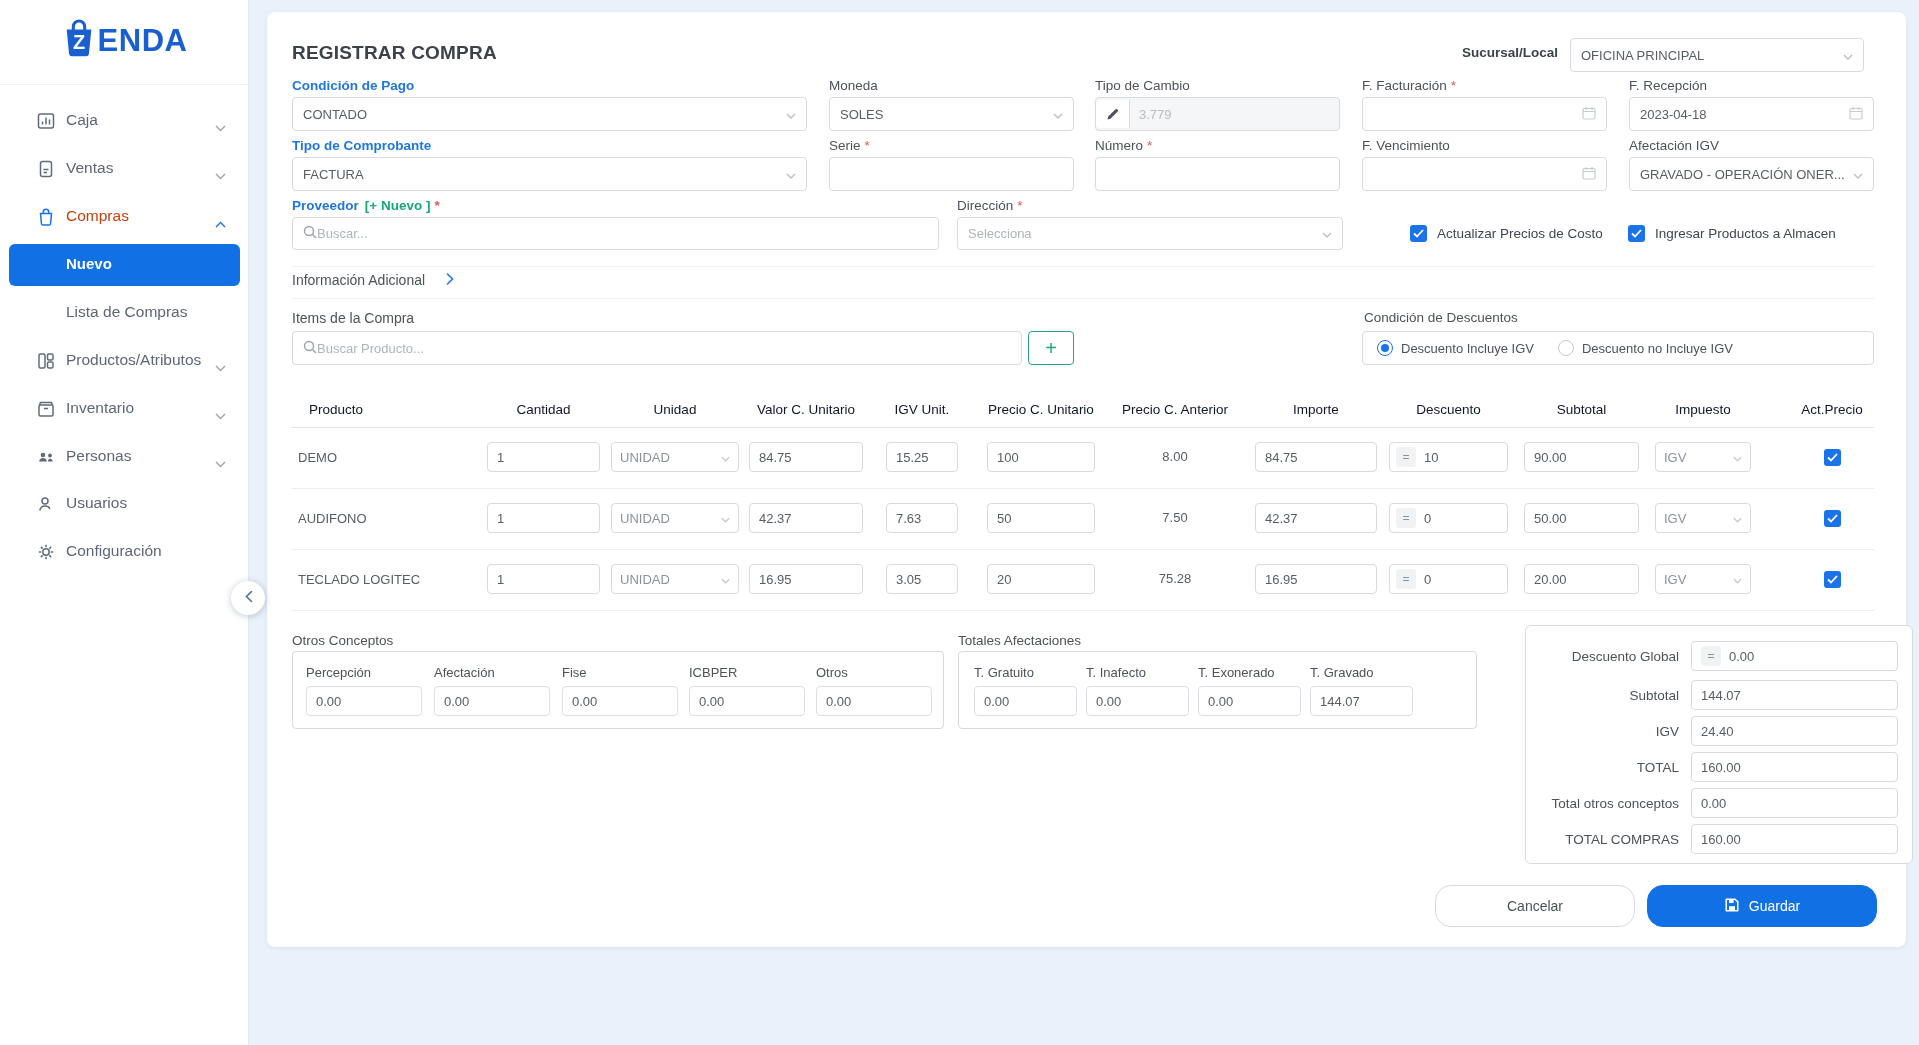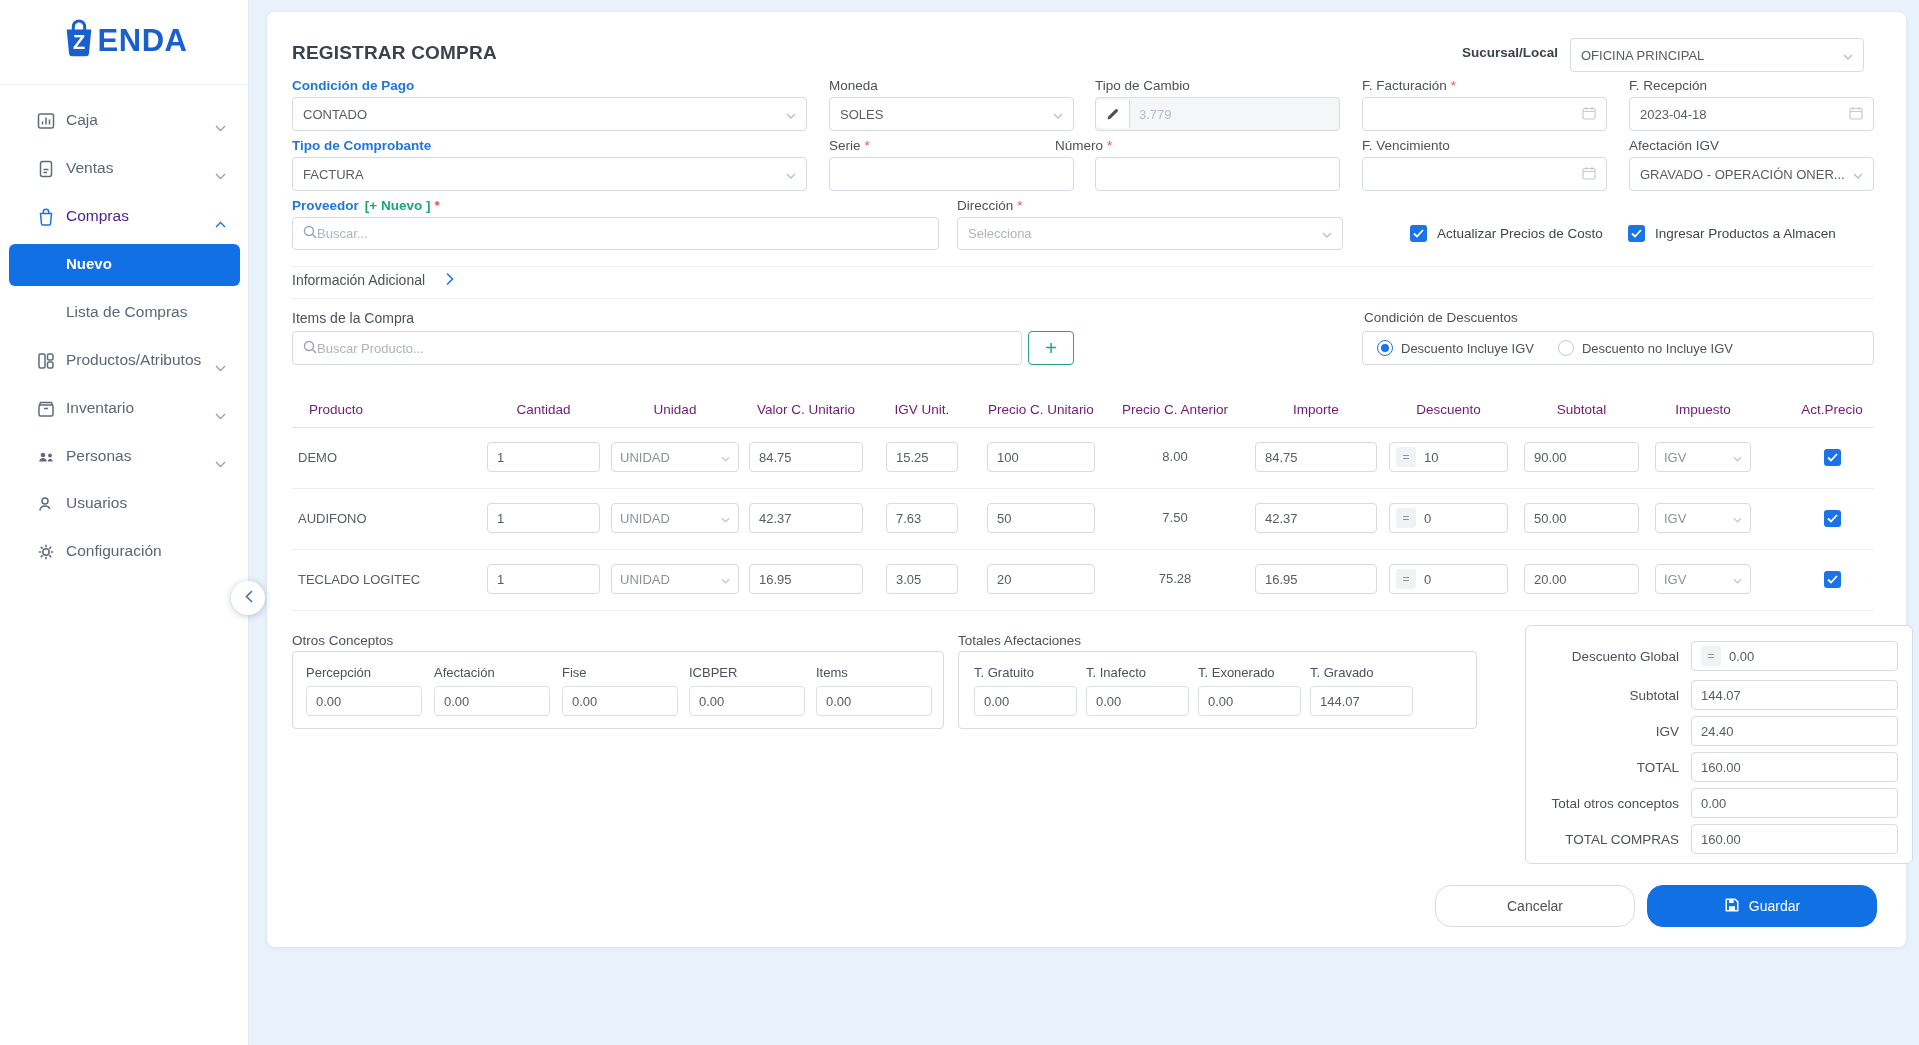--- a/index.html
+++ b/index.html
@@ -7,21 +7,21 @@
 
   
   #sidebar{position:absolute;left:0;top:0;width:248px;height:1045px;background:#fff;border-right:1px solid #e4eaf1}
   .logo{position:absolute;left:0;top:12px;width:248px;height:56px;display:flex;align-items:center;justify-content:center;gap:1px}
   .logo-text{font-size:31px;font-weight:bold;color:#1a5fd0;letter-spacing:.5px;line-height:1}
   .side-divider{position:absolute;top:84px;left:0;width:248px;height:1px;background:#edf0f4}
   .mi{position:absolute;left:0;width:248px;height:48px;cursor:pointer}
   .mi .ico{position:absolute;left:36px;top:14px;width:20px;height:20px}
   .mi .ml{position:absolute;left:66px;top:14px;font-size:15.5px;color:#5b6776;white-space:nowrap}
   .mi .chev{position:absolute;right:22px;top:21px}
-  .mi.parent-active .ml{color:#4c1d95}
+  .mi.parent-active .ml{color:#c2410c}
   .mi-active{position:absolute;left:9px;width:231px;height:42px;background:#1170e4;border-radius:6px;cursor:pointer}
   .mi-active .ml{position:absolute;left:57px;top:11px;font-size:15px;font-weight:600;color:#fff}
   #collapse-btn{position:absolute;left:231px;top:581px;width:34px;height:34px;border-radius:50%;background:#fff;box-shadow:0 1px 7px rgba(30,60,110,.28);display:flex;align-items:center;justify-content:center;cursor:pointer;z-index:5}
 
   
   #card{position:absolute;left:267px;top:12px;width:1639px;height:935px;background:#fff;border-radius:8px;box-shadow:0 1px 4px rgba(25,57,105,.08)}
   #page-title{position:absolute;left:25px;top:30px;font-size:19px;font-weight:700;color:#3b4249;letter-spacing:.2px}
 
   .lbl{position:absolute;font-size:13.5px;color:#4b525a;white-space:nowrap}
   .lbl.blue{color:#2177d8;font-weight:700}
@@ -55,21 +55,21 @@
   .add-btn{position:absolute;width:46px;height:34px;box-sizing:border-box;border:1px solid #2aa37a;border-radius:4px;background:#fff;color:#18a878;font-size:20px;line-height:1;display:flex;align-items:center;justify-content:center;cursor:pointer;font-family:inherit}
   .rbox{position:absolute;box-sizing:border-box;border:1px solid #d7dade;border-radius:4px;background:#fff;display:flex;align-items:center;padding:6px 14px}
   .radio{flex:none;width:16px;height:16px;border-radius:50%;box-sizing:border-box;cursor:pointer;display:flex;align-items:center;justify-content:center}
   .radio.on{border:1.6px solid #1a73e8}
   .radio.on i{width:8px;height:8px;border-radius:50%;background:#1a73e8}
   .radio.off{border:1px solid #c3cad1}
   .rlbl{font-size:13px;color:#4b525a;margin-left:8px;white-space:nowrap}
 
   
   #thead{position:absolute;left:25px;top:390px;width:1582px;height:25px;border-bottom:1px solid #e2e3e5}
-  .hc{position:absolute;top:0;font-size:13.5px;color:#701a75;text-align:center;white-space:nowrap}
+  .hc{position:absolute;top:0;font-size:13.5px;color:#0f172a;text-align:center;white-space:nowrap}
   .colA{left:0;width:180px}.colB{left:195px;width:113px}.colC{left:319px;width:128px}
   .colD{left:457px;width:114px}.colE{left:594px;width:72px}.colF{left:695px;width:108px}
   .colG{left:818px;width:130px}.colH{left:963px;width:122px}.colI{left:1097px;width:119px}
   .colJ{left:1232px;width:115px}.colK{left:1363px;width:96px}.colL{left:1498px;width:84px}
   .hc.colA{text-align:left;padding-left:17px;width:163px}
   .trow{position:absolute;left:25px;width:1582px;height:61px;border-bottom:1px solid #ededee}
   .pname{position:absolute;top:23px;left:6px;font-size:13px;color:#565d64;white-space:nowrap}
   .tin{position:absolute;top:15px;height:30px;box-sizing:border-box;border:1px solid #d7dade;border-radius:4px;padding:0 9px;font-size:13px;color:#565d64;outline:none;background:#fff;font-family:"Liberation Sans",sans-serif}
   .tsel{position:absolute;top:15px;height:30px;box-sizing:border-box;border:1px solid #d7dade;border-radius:4px;background:#fff;display:flex;align-items:center;justify-content:space-between;padding:0 8px;font-size:13px;cursor:pointer}
   .tstat{position:absolute;top:15px;height:30px;line-height:30px;text-align:center;font-size:13px;color:#565d64}
@@ -270,21 +270,21 @@
   <div class="box fld" style="left:1362px;top:85px;width:245px">
     <input class="bare" value="2023-04-18" style="">
     <span class="right-ic"><svg width="14" height="14" viewBox="0 0 14 14" fill="none" stroke="#c6cbd1" stroke-width="1.2">
           <rect x="1" y="2.5" width="12" height="10.5" rx="1.5"></rect>
           <path d="M4 1v3M10 1v3M1 5.5h12"></path>
         </svg></span>
   </div>
 
   <div class="lbl blue" style="left:25px;top:126px">Tipo de Comprobante</div>
   <div class="lbl" style="left:562px;top:126px"><span>Serie</span><span class="req">*</span></div>
-  <div class="lbl" style="left:788px;top:126px"><span>Número</span><span class="req">*</span></div>
+  <div class="lbl" style="left:828px;top:126px"><span>Número</span><span class="req">*</span></div>
   <div class="lbl" style="left:1095px;top:126px">F. Vencimiento</div>
   <div class="lbl" style="left:1362px;top:126px">Afectación IGV</div>
 
   <div class="box sel" style="left:25px;top:145px;width:515px">
     <span class="sv">FACTURA</span>
     <span><svg width="10" height="6" viewBox="0 0 10 6">
           <path d="M1 1l4 4 4-4" stroke="#b8bfc6" stroke-width="1.4" fill="none"></path>
         </svg></span>
   </div>
   <div class="box fld" style="left:562px;top:145px;width:245px">
@@ -480,21 +480,21 @@
   <div class="sec-lbl" style="left:25px;top:621px">Otros Conceptos</div>
   <div class="obox" style="left:25px;top:639px;width:652px;height:78px">
     <span class="of-lbl" style="left:13px;top:13px">Percepción</span>
     <input class="of-in" style="left: 13px; top: 34px; width: 116px;" value="0.00">
     <span class="of-lbl" style="left:141px;top:13px">Afectación</span>
     <input class="of-in" style="left: 141px; top: 34px; width: 116px;" value="0.00">
     <span class="of-lbl" style="left:269px;top:13px">Fise</span>
     <input class="of-in" style="left: 269px; top: 34px; width: 116px;" value="0.00">
     <span class="of-lbl" style="left:396px;top:13px">ICBPER</span>
     <input class="of-in" style="left: 396px; top: 34px; width: 116px;" value="0.00">
-    <span class="of-lbl" style="left:523px;top:13px">Items</span>
+    <span class="of-lbl" style="left:523px;top:13px">Otros</span>
     <input class="of-in" style="left: 523px; top: 34px; width: 116px;" value="0.00">
   </div>
 
   <div class="sec-lbl" style="left:691px;top:621px">Totales Afectaciones</div>
   <div class="obox" style="left:691px;top:639px;width:519px;height:78px">
     <span class="of-lbl" style="left:15px;top:13px">T. Gratuito</span>
     <input class="of-in" style="left: 15px; top: 34px; width: 103px;" value="0.00">
     <span class="of-lbl" style="left:127px;top:13px">T. Inafecto</span>
     <input class="of-in" style="left: 127px; top: 34px; width: 103px;" value="0.00">
     <span class="of-lbl" style="left:239px;top:13px">T. Exonerado</span>

